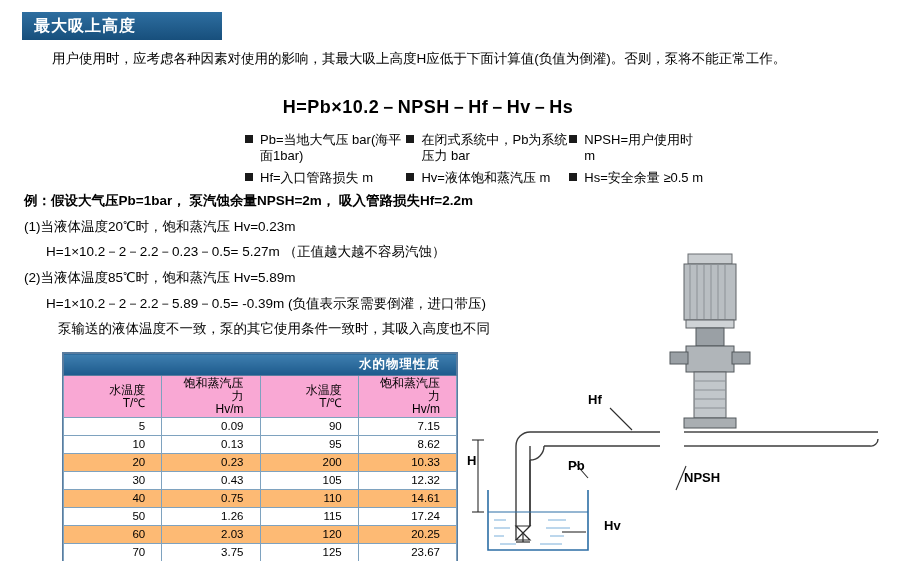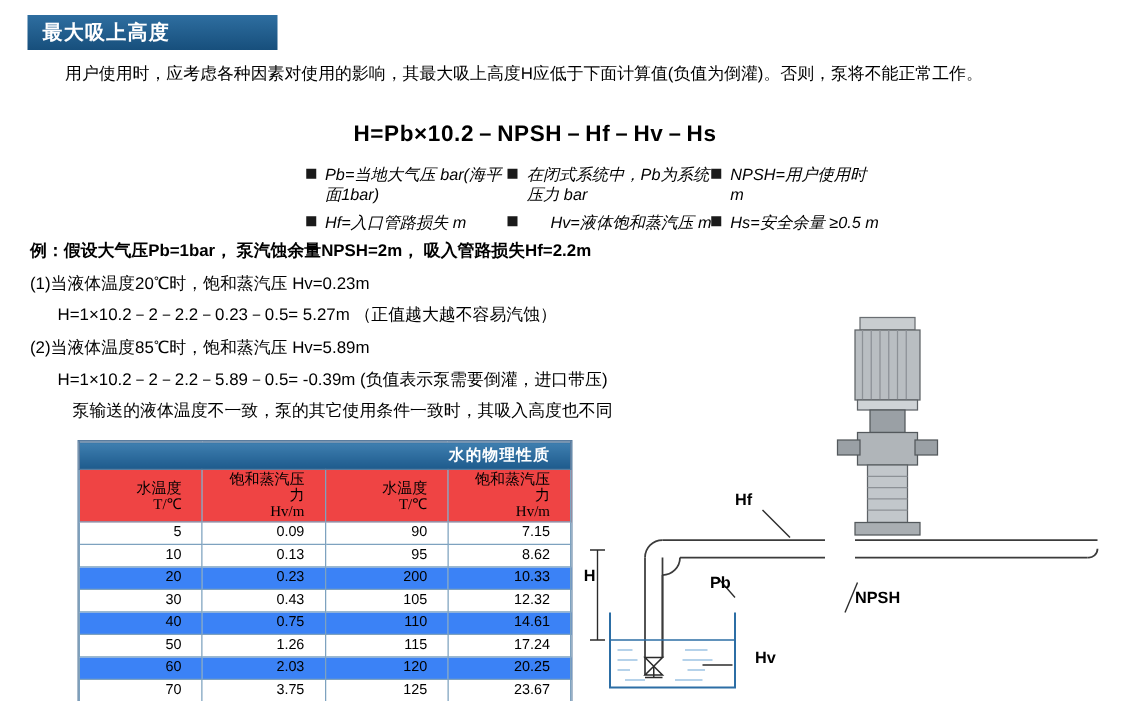--- a/index.html
+++ b/index.html
@@ -69,39 +69,38 @@
   
   .legend {
     position: absolute;
     left: 245px;
     top: 132px;
     width: 460px;
   }
   .legend-row {
     display: flex;
     margin-bottom: 7px;
-    font-style: italic;
   }
   .legend-item {
     display: flex;
     align-items: flex-start;
     font-size: 13px;
     line-height: 1.2;
   }
   .legend-item .sq {
     display: inline-block;
     width: 8px;
     height: 8px;
     background: #1a1a1a;
     margin-right: 7px;
     margin-top: 3px;
     flex: none;
   }
   .col1 { width: 238px; }
-  .col2 { width: 240px; justify-content: space-between; }
+  .col2 { width: 240px; }
   .col3 { width: 200px; }
 
   
   .example {
     position: absolute;
     left: 24px;
     top: 188px;
     width: 560px;
     font-size: 13.5px;
     line-height: 1.9;
@@ -136,29 +135,28 @@
     background: #2e6ea0;
     background: linear-gradient(to bottom,#3f7fb0 0%, #1d5a8c 100%);
     color: #ffffff;
     font-weight: bold;
     font-size: 12.5px;
     height: 19px;
     letter-spacing: 1px;
     border: 1px solid #5a7c9e;
   }
   table.props .subhead {
-    background: #ef4444;
+    background: #f9a8d4;
     font-weight: normal;
     font-size: 12px;
     height: 17px;
-    font-family: Liberation Serif, serif;
   }
   table.props td.c { width: 25%; }
   tr.odd td { background: #ffffff; }
-  tr.even td { background: #3b82f6; }
+  tr.even td { background: #fdba74; }
 
   
   .diagram {
     position: absolute;
     left: 470px;
     top: 250px;
     width: 440px;
     height: 305px;
   }
   .dlabel {

